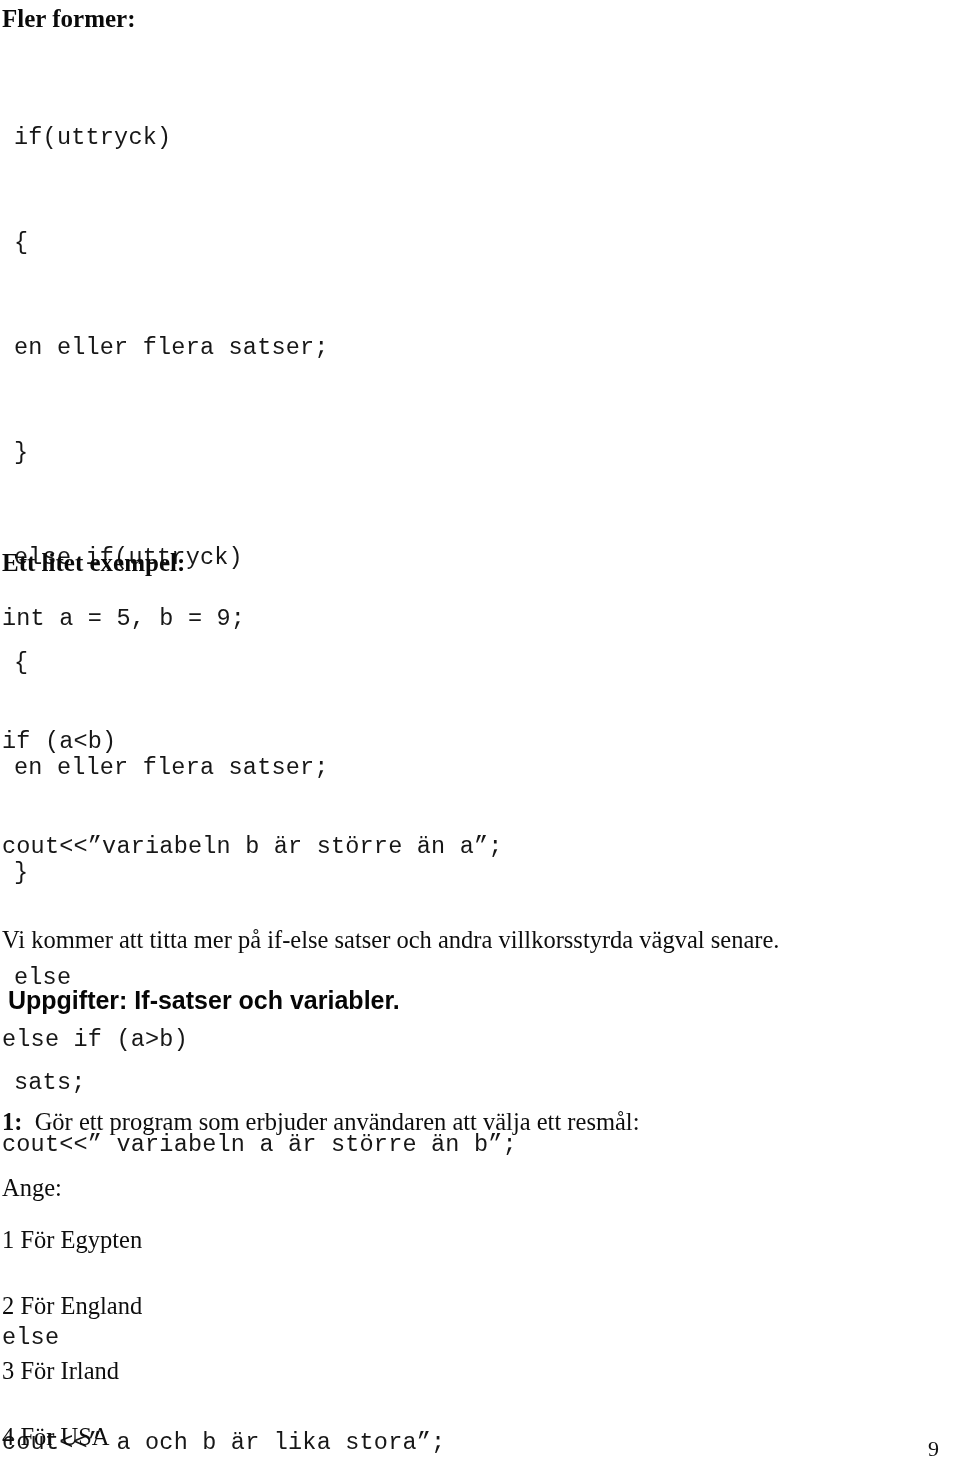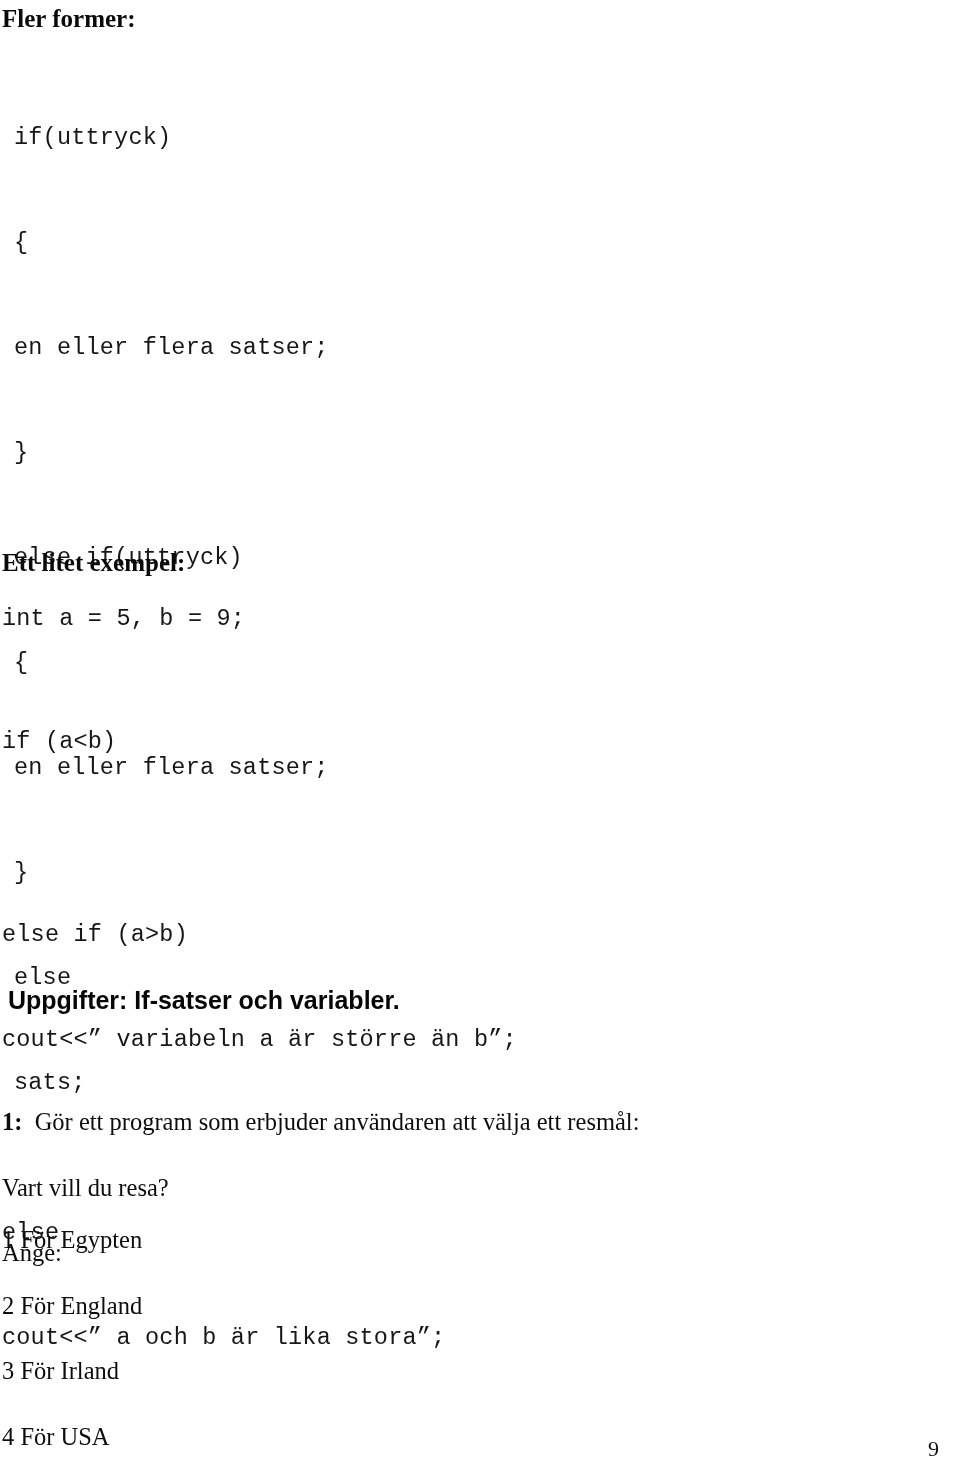--- a/index.html
+++ b/index.html
@@ -128,34 +128,35 @@
     <div>sats;</div>
   </div>
 
 
   <div class="abs heading-serif" id="title-ett-litet">Ett litet exempel:</div>
 
   <div class="abs mono" id="code-int-decl">int a = 5, b = 9;</div>
 
   <div class="abs mono" id="code-block-2">
     <div>if (a&lt;b)</div>
+    <div>cout&lt;&lt;”variabeln b är större än a”;</div>
     <div class="gap"></div>
     <div>else if (a&gt;b)</div>
     <div>cout&lt;&lt;” variabeln a är större än b”;</div>
     <div class="gap"></div>
     <div>else</div>
     <div>cout&lt;&lt;” a och b är lika stora”;</div>
   </div>
 
+  <div class="abs serif" id="para-vi-kommer">Vi kommer att titta mer på if-else satser och andra villkorsstyrda vägval senare.</div>
 
   <div class="abs sans-bold" id="heading-uppgifter">Uppgifter: If-satser och variabler.</div>
 
   <div class="abs" id="task-block">
     <div class="body-line"><span class="num-bold">1:</span><span>  </span><span>Gör ett program som erbjuder användaren att välja ett resmål:</span></div>
-    <div class="body-line">Vart vill du resa?</div>
     <div class="body-line">Ange:</div>
   </div>
 
   <div class="abs" id="list-block">
     <div class="body-line">1 För Egypten</div>
     <div class="body-line">2 För England</div>
     <div class="body-line">3 För Irland</div>
     <div class="body-line">4 För USA</div>
     
     

